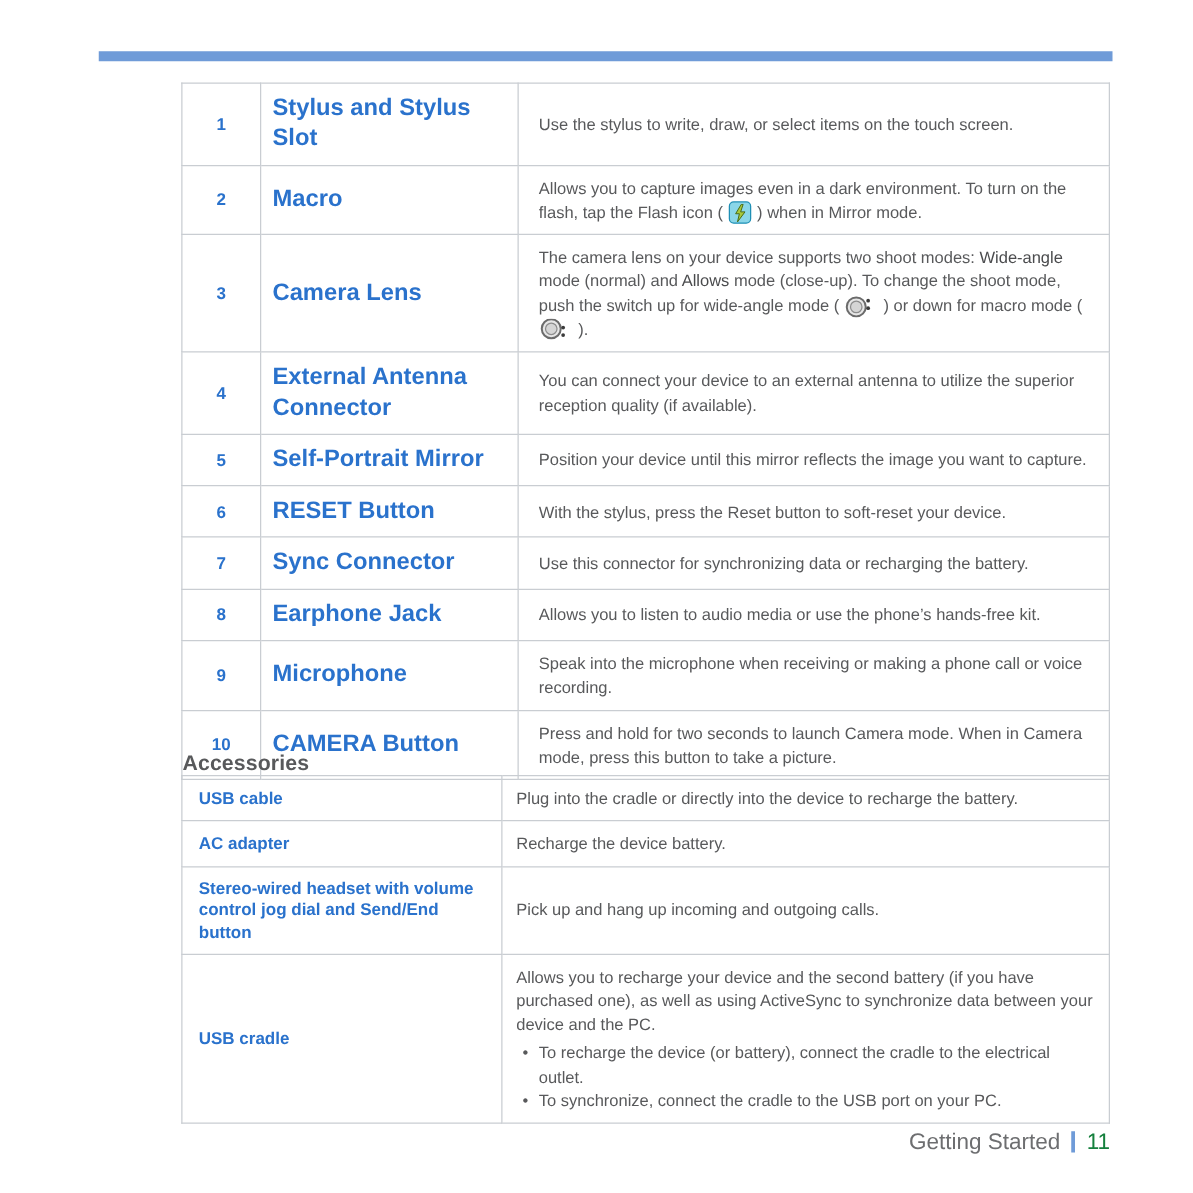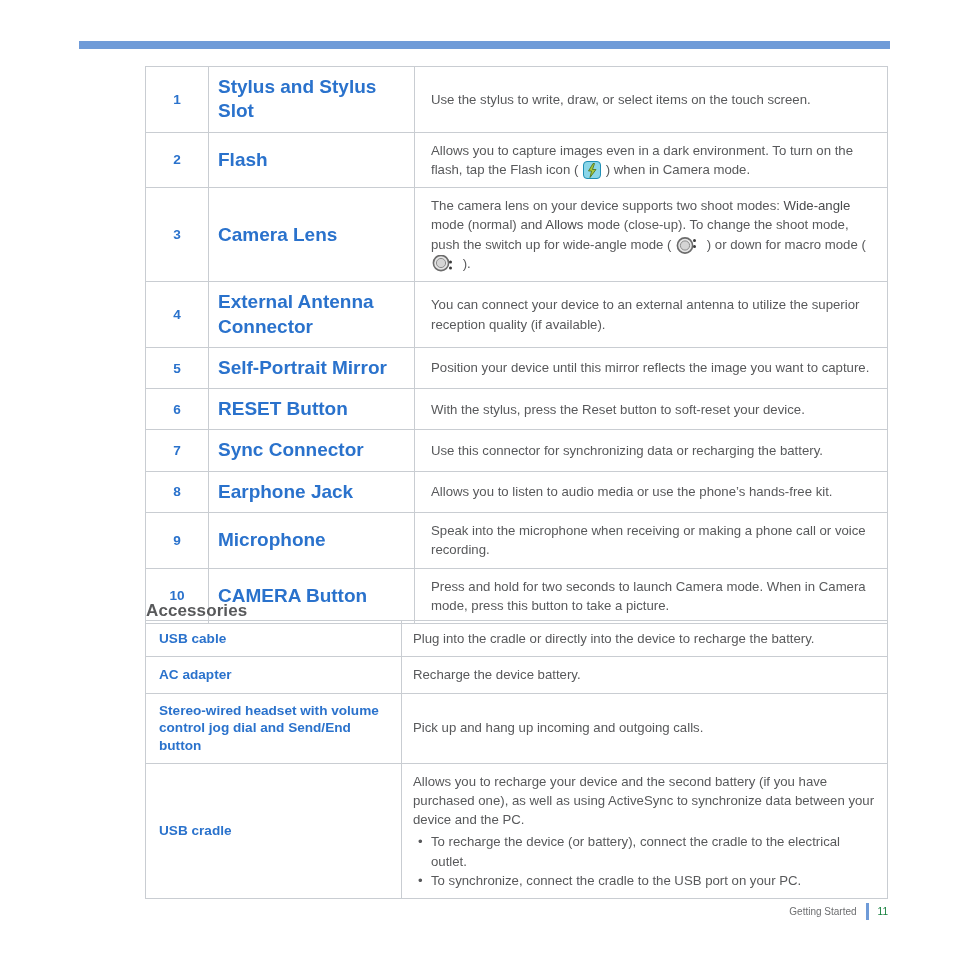--- a/index.html
+++ b/index.html
@@ -126,21 +126,21 @@
   }
 
   
   .footer {
     position: absolute;
     right: 66px;
     top: 903px;
     display: flex;
     align-items: center;
     gap: 9px;
-    font-size: 10px;
+    font-size: 18px;
     color: #6d6e70;
   }
   .footer .rule {
     display: inline-block;
     width: 3px;
     height: 17px;
     background: #6f9bd8;
   }
   .footer .pagenum {
     color: #15803d;
@@ -178,24 +178,24 @@
   <table class="doc-table" id="features-table">
     <tbody>
       <tr>
         <td class="num">1</td>
         <td class="name">Stylus and Stylus Slot</td>
         <td class="desc">Use the stylus to write, draw, or select items on the touch screen.</td>
       </tr>
 
       <tr>
         <td class="num">2</td>
-        <td class="name">Flash</td>
+        <td class="name">Macro</td>
         <td class="desc"><span>Allows you to capture images even in a dark environment. To turn on the flash, tap the Flash icon ( </span><span class="icon-inline flash-icon"><svg width="13" height="15" viewBox="0 0 13 15">
                 <polygon points="7,0.5 2.5,8 5.5,8 4,14.5 10,6.5 6.5,6.5 8.5,0.5" fill="#a8c83c" stroke="#4a6b14" stroke-width="0.8"></polygon>
-              </svg></span><span> ) when in Camera mode.</span></td>
+              </svg></span><span> ) when in Mirror mode.</span></td>
       </tr>
 
       <tr>
         <td class="num">3</td>
         <td class="name">Camera Lens</td>
         <td class="desc"><span>The camera lens on your device supports two shoot modes: </span><b>Wide-angle</b><span> mode (normal) and </span><b>Allows</b><span> mode (close-up). To change the shoot mode, push the switch up for wide-angle mode ( </span><span class="icon-inline lens-switch"><svg width="26" height="18" viewBox="0 0 26 18">
                 <circle cx="9" cy="9.5" r="7.6" fill="#e6e6e6" stroke="#6b6b6b" stroke-width="1.6"></circle>
                 <circle cx="9" cy="9.5" r="4.6" fill="#d5d5d5" stroke="#8d8d8d" stroke-width="1"></circle>
                 <circle cx="18.5" cy="4.5" r="1.5" fill="#3a3a3a"></circle>
                 <circle cx="18.5" cy="10.5" r="1.5" fill="#3a3a3a"></circle>

